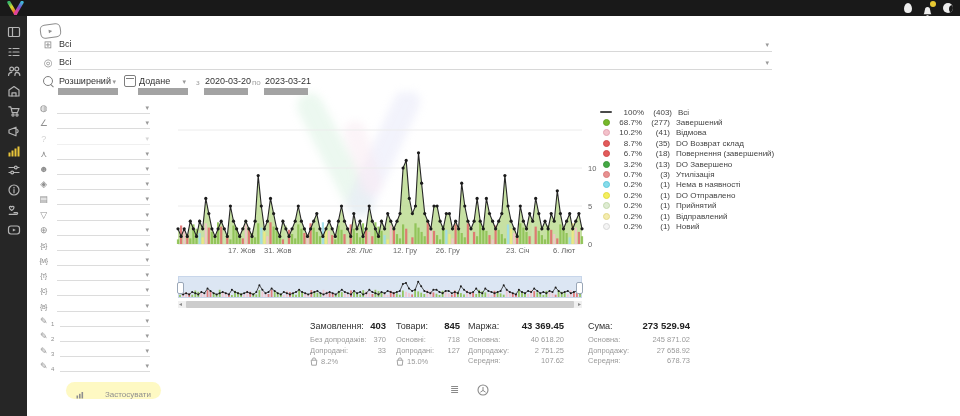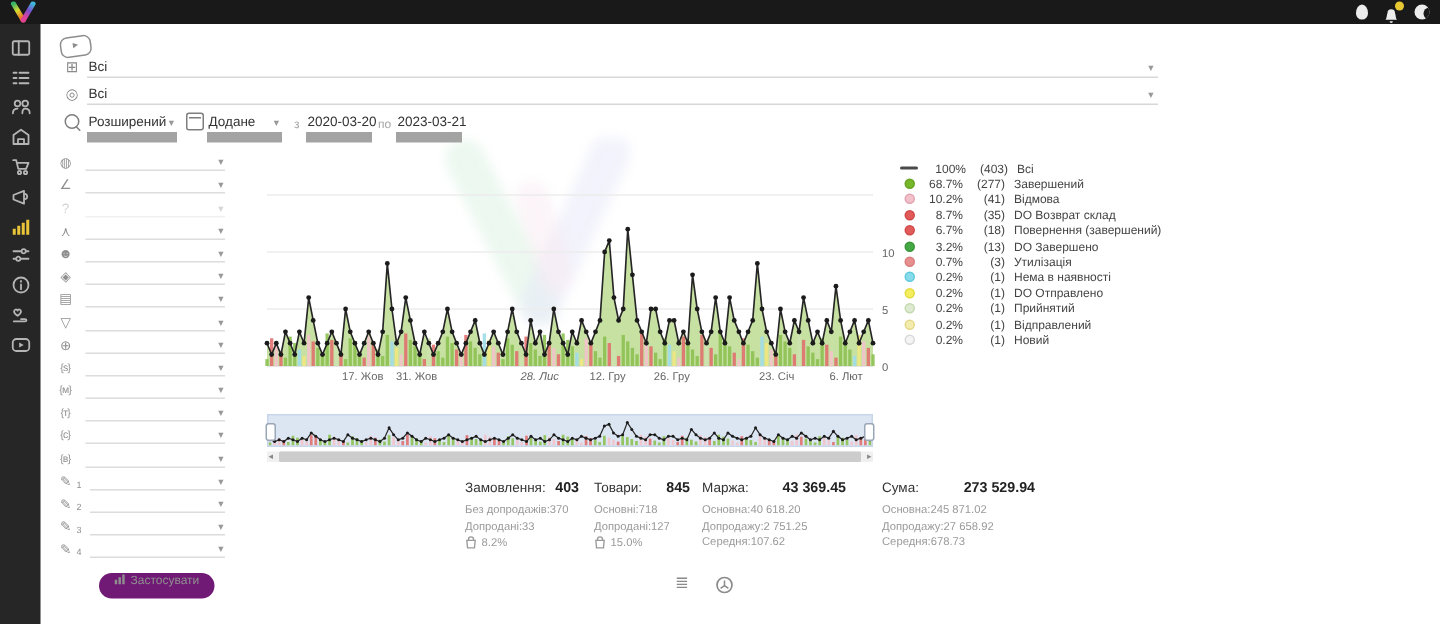--- a/index.html
+++ b/index.html
@@ -48,22 +48,22 @@
   #filter-rows{position:absolute;left:27px;top:99px;width:130px;z-index:10}
   .f-row{position:relative;height:15.2px;display:flex;align-items:flex-end}
   .f-row.disabled{opacity:.4}
   .f-ico{width:15px;margin-left:9px;text-align:center;color:#8f8f8f;font-size:9px;line-height:11px;
          white-space:nowrap;letter-spacing:-.5px}
   .f-ico.small{font-size:7px}
   .f-sub{color:#8f8f8f;font-size:6px}
   .f-field{flex:1;margin-left:6px;margin-right:7px;height:12px;border-bottom:1px solid #dcdcdc;position:relative;cursor:pointer}
   .f-field .caret{position:absolute;right:1px;bottom:1px}
   .apply-btn{position:absolute;left:66px;top:382px;height:17px;padding:0 10px;border:none;border-radius:9px;
-             background:#701a75;color:#8f8f8f;font-size:8px;font-family:"Liberation Sans",sans-serif;
-             display:flex;align-items:flex-start;gap:3px;cursor:pointer;z-index:10}
+             background:#fef9c3;color:#8f8f8f;font-size:8px;font-family:"Liberation Sans",sans-serif;
+             display:flex;align-items:flex-end;gap:21px;cursor:pointer;z-index:10}
 
   
   .watermark{position:absolute;left:285px;top:92px;opacity:.5;filter:blur(4px);z-index:1}
   #chartSvg{position:absolute;left:175px;top:96px;z-index:2}
   .ytick{position:absolute;font-size:7.5px;color:#666;z-index:3}
   .xtick{position:absolute;top:246px;transform:translateX(-50%);font-size:7.5px;color:#666;white-space:nowrap;z-index:3}
 
   
   #legend{position:absolute;left:600px;top:107px;z-index:3}
   .lg-row{display:flex;align-items:center;height:10.4px;font-size:8px;color:#444;cursor:pointer}
@@ -80,21 +80,21 @@
   .nav-handle{position:absolute;top:5px;width:5px;height:10px;background:#fff;border:1px solid #9aa7b8;
               border-radius:2px;z-index:4;cursor:ew-resize}
   .scrollbar{position:absolute;left:178px;top:301px;width:404px;height:7px;background:#f0f0f0;z-index:3}
   .scroll-thumb{position:absolute;left:8px;right:8px;top:0;height:7px;background:#cccccc;border-radius:1px;cursor:grab}
   .scroll-arrow{position:absolute;top:-1px;font-size:6px;color:#8a8a8a;cursor:pointer}
 
   
   .stat-col{position:absolute;top:320px;z-index:3}
   .stat-head{display:flex;justify-content:space-between;align-items:baseline;font-size:9px;color:#333;margin-bottom:4px}
   .stat-head b{font-size:9.5px;color:#222}
-  .stat-sub{display:flex;font-size:7.5px;color:#9a9a9a;line-height:10.5px}
+  .stat-sub{display:flex;justify-content:space-between;font-size:7.5px;color:#9a9a9a;line-height:10.5px}
   .stat-badge{display:flex;align-items:center;gap:3px;font-size:7.5px;color:#9a9a9a;margin-top:1px}
 
   .view-toggle{position:absolute;top:384px;color:#8a8a8a;z-index:3;cursor:pointer;font-size:11px;line-height:11px}
 </style>
 </head>
 <body>
 
 <div id="app">
 
   <div class="topbar">

